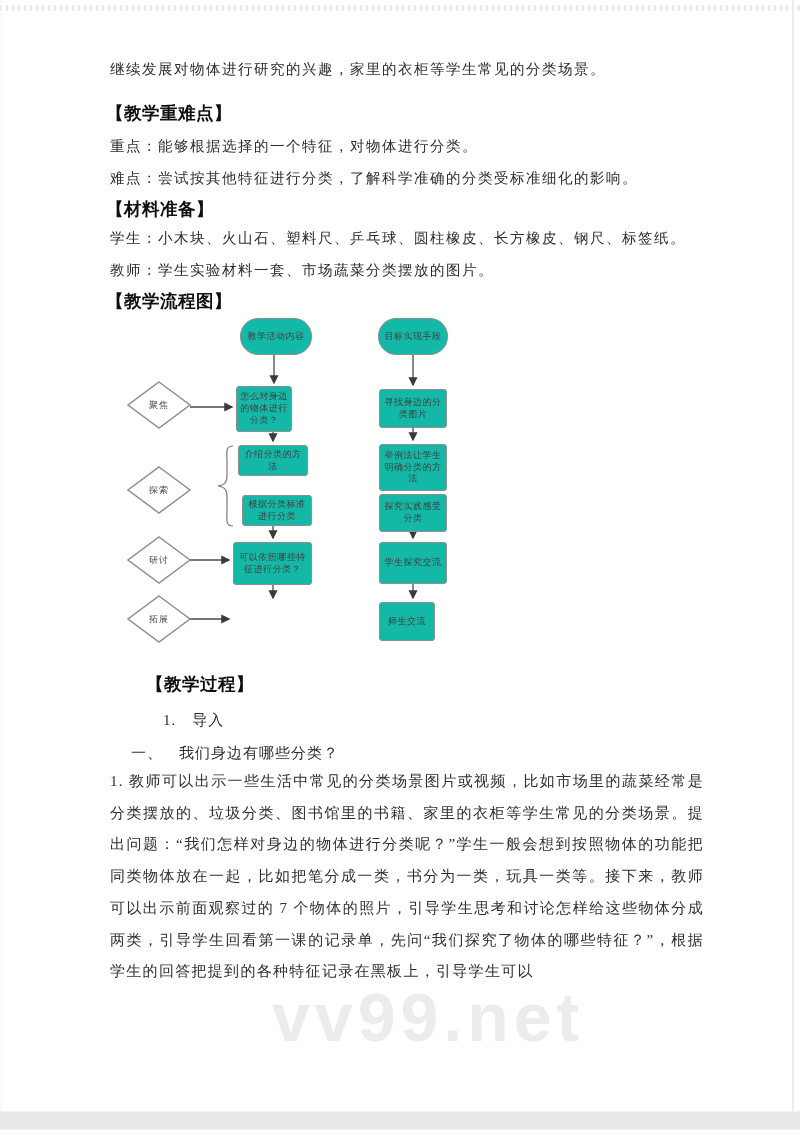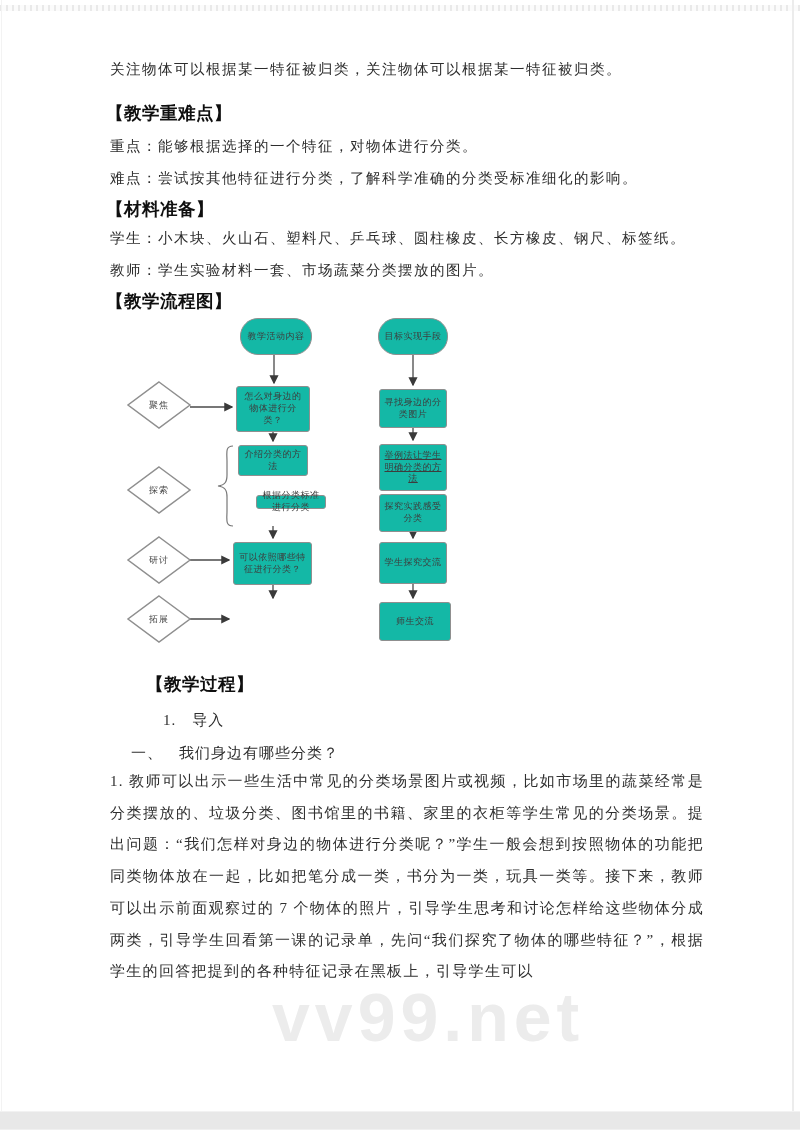--- a/index.html
+++ b/index.html
@@ -51,21 +51,21 @@
 <body>
 
 <div class="page">
 
   <div class="top-perforation"></div>
   <div class="edge-left"></div>
   <div class="edge-right"></div>
 
   <div class="watermark">vv99.net</div>
 
-  <div class="tline" style="top:60px;">关注物体可以根据某一特征被归类，关注物体可以根据某一特征被归类。</div>
+  <div class="tline" style="top:60px;">继续发展对物体进行研究的兴趣，家里的衣柜等学生常见的分类场景。</div>
 
   <div class="heading" style="top:101px;">【教学重难点】</div>
   <div class="tline" style="top:137px;">重点：能够根据选择的一个特征，对物体进行分类。</div>
   <div class="tline" style="top:169px;">难点：尝试按其他特征进行分类，了解科学准确的分类受标准细化的影响。</div>
 
   <div class="heading" style="top:197px;">【材料准备】</div>
   <div class="tline" style="top:229px;">学生：小木块、火山石、塑料尺、乒乓球、圆柱橡皮、长方橡皮、钢尺、标签纸。</div>
   <div class="tline" style="top:261px;">教师：学生实验材料一套、市场蔬菜分类摆放的图片。</div>
 
   <div class="heading" style="top:289px;">【教学流程图】</div>
@@ -100,30 +100,30 @@
     </svg>
 
     <div class="dlabel" style="left:28px;top:94px;">聚焦</div>
     <div class="dlabel" style="left:28px;top:179px;">探索</div>
     <div class="dlabel" style="left:28px;top:249px;">研讨</div>
     <div class="dlabel" style="left:28px;top:308px;">拓展</div>
 
     <div class="fnode stadium" style="left:140px;top:13px;width:72px;height:37px;">教学活动内容</div>
     <div class="fnode stadium" style="left:278px;top:13px;width:70px;height:37px;">目标实现手段</div>
 
-    <div class="fnode" style="left:136px;top:81px;width:74px;height:46px;">怎么对身边的物体进行分类？</div>
+    <div class="fnode" style="left:136px;top:81px;width:56px;height:46px;">怎么对身边的物体进行分类？</div>
     <div class="fnode" style="left:138px;top:140px;width:70px;height:31px;">介绍分类的方法</div>
-    <div class="fnode" style="left:156px;top:190px;width:70px;height:14px;">根据分类标准进行分类</div>
+    <div class="fnode" style="left:142px;top:190px;width:70px;height:31px;">根据分类标准进行分类</div>
     <div class="fnode" style="left:133px;top:237px;width:79px;height:43px;">可以依照哪些特征进行分类？</div>
 
     <div class="fnode" style="left:279px;top:84px;width:68px;height:39px;">寻找身边的分类图片</div>
-    <div class="fnode" style="left:279px;top:139px;width:68px;height:47px;text-decoration:underline;">举例法让学生明确分类的方法</div>
+    <div class="fnode" style="left:279px;top:139px;width:68px;height:47px;">举例法让学生明确分类的方法</div>
     <div class="fnode" style="left:279px;top:189px;width:68px;height:38px;">探究实践感受分类</div>
     <div class="fnode" style="left:279px;top:237px;width:68px;height:42px;">学生探究交流</div>
-    <div class="fnode" style="left:279px;top:297px;width:72px;height:39px;">师生交流</div>
+    <div class="fnode" style="left:279px;top:297px;width:56px;height:39px;">师生交流</div>
   </div>
 
   <div class="heading" style="top:672px;margin-left:40px;">【教学过程】</div>
 
   <div class="num-item" style="left:163px;top:711px;">
     <span class="num">1.</span><span>导入</span>
   </div>
 
   <div class="num-item" style="left:131px;top:744px;">
     <span class="num">一、</span><span>我们身边有哪些分类？</span>

